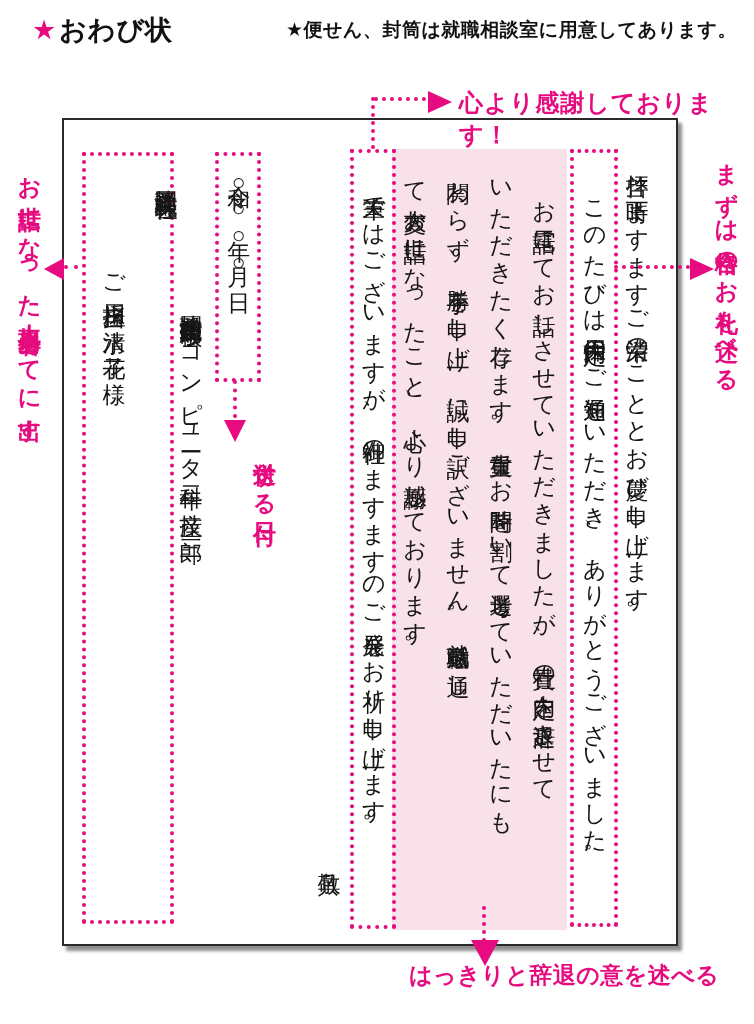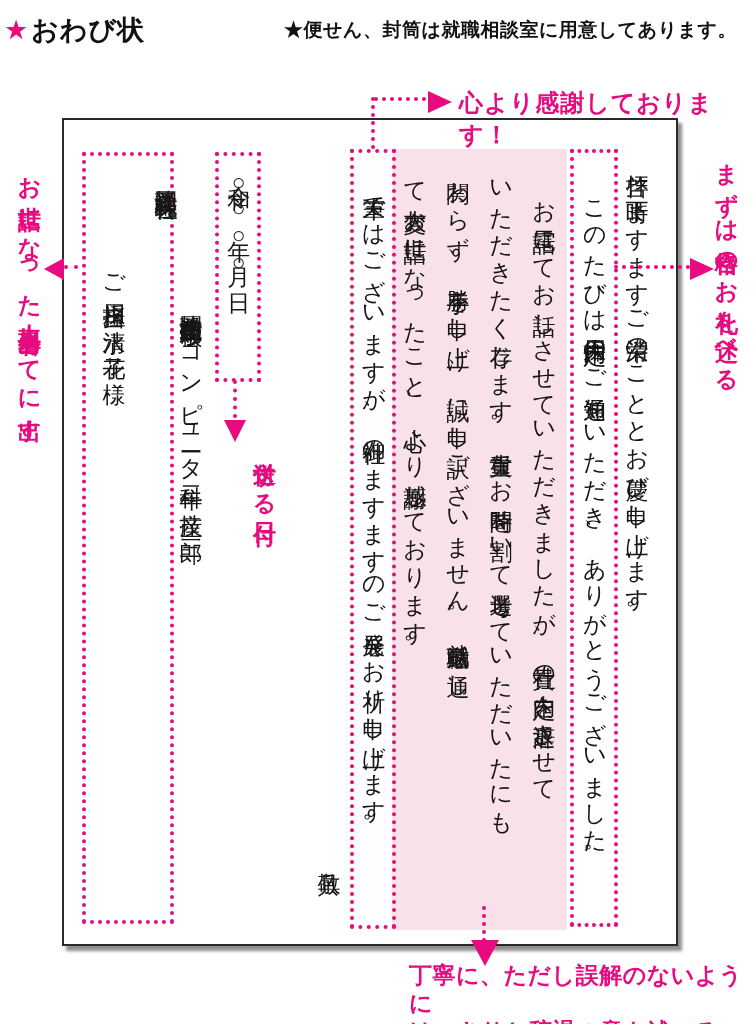--- a/index.html
+++ b/index.html
@@ -1,22 +1,22 @@
 <!DOCTYPE html>
 <html><head>
 <meta charset="utf-8">
 <style>
   * { margin:0; padding:0; box-sizing:border-box; }
   html,body { width:754px; height:1024px; background:#ffffff; overflow:hidden; }
   body { position:relative; font-family:"Liberation Sans","DejaVu Sans",sans-serif; color:#111; }
 
   
-  .hdr-title { position:absolute; left:4px; top:12px; font-size:27px; font-weight:bold; letter-spacing:1px; }
+  .hdr-title { position:absolute; left:32px; top:12px; font-size:27px; font-weight:bold; letter-spacing:1px; }
   .hdr-title .star { color:#e60b7f; margin-right:2px; }
-  .hdr-note { position:absolute; right:17px; top:17px; font-size:19px; font-weight:bold; letter-spacing:0.5px;font-family:Liberation Serif, serif; }
+  .hdr-note { position:absolute; right:17px; top:17px; font-size:19px; font-weight:bold; letter-spacing:0.5px; }
 
   
   .sheet { position:absolute; left:62px; top:118px; width:616px; height:828px;
            background:#ffffff; border:2px solid #2a2a2a;
            box-shadow:4px 5px 3px #8f8f8f; z-index:1; }
 
   
   .jcol { position:absolute; writing-mode:vertical-rl; text-orientation:mixed;
           font-family:"Liberation Serif","DejaVu Serif",serif; font-size:23px;
           letter-spacing:1px; line-height:1.15; white-space:nowrap; color:#161616; }
@@ -96,15 +96,14 @@
 <div class="arr arr-left" style="left:44px; top:258px;"></div>
 <div class="ann ann-v" style="left:15px; top:160px;">お世話になった人事担当者あてに出す</div>
 
 <div class="dotline-v" style="left:233px; top:380px; height:38px;"></div>
 <div class="arr arr-down" style="left:224px; top:420px;"></div>
 <div class="ann ann-v" style="left:250px; top:444px;">送付する日付</div>
 
 <div class="dotline-v" style="left:482px; top:906px; height:36px;"></div>
 <div class="arr arr-down-big" style="left:471px; top:940px;"></div>
 <div class="bottom-note">
-  <div>丁寧に、ただし誤解のないように</div>
   <div>はっきりと辞退の意を述べる</div>
 </div>
 
 </body></html>

